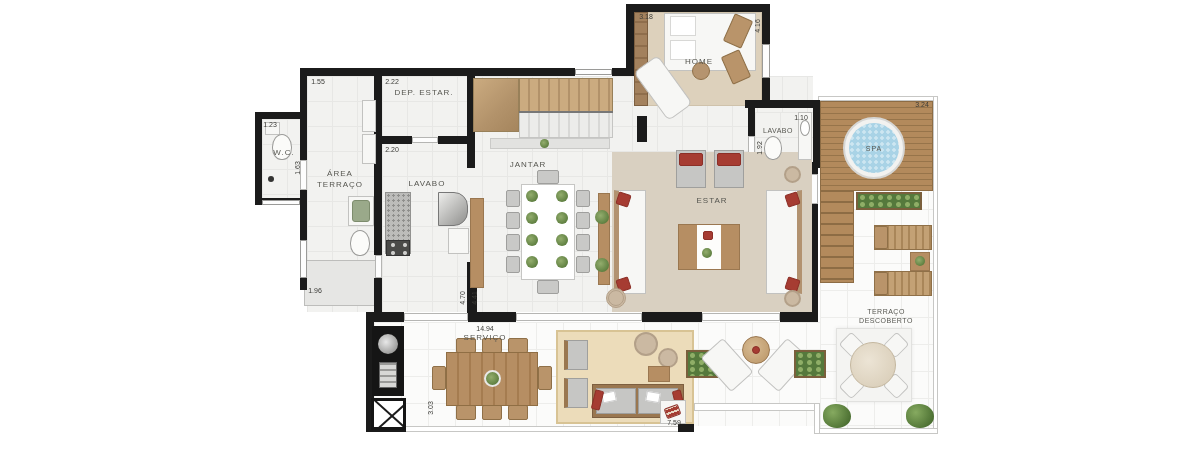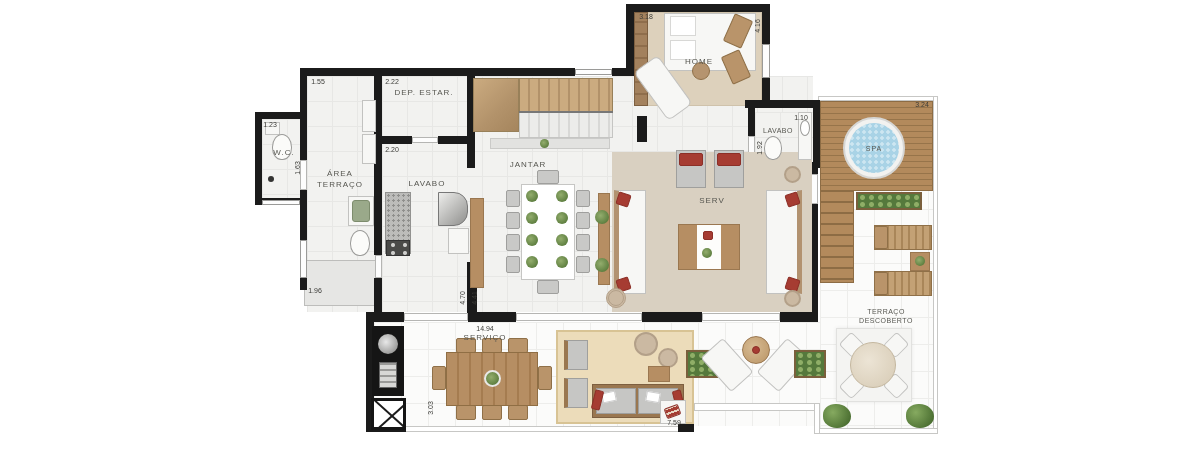--- a/index.html
+++ b/index.html
@@ -249,21 +249,21 @@
   <div class="hedge" style="left:794px;top:350px;width:32px;height:28px;"></div>
 
   <div class="lbl" style="left:284px;top:153px;">W.C.</div>
   <div class="lbl" style="left:340px;top:180px;">ÁREA
 TERRAÇO</div>
   <div class="lbl" style="left:424px;top:93px;">DEP. ESTAR.</div>
   <div class="lbl" style="left:427px;top:184px;">LAVABO</div>
   <div class="lbl" style="left:528px;top:165px;">JANTAR</div>
   <div class="lbl" style="left:699px;top:62px;">HOME</div>
   <div class="lbl sm" style="left:778px;top:131px;">LAVABO</div>
-  <div class="lbl" style="left:712px;top:201px;">SERV</div>
+  <div class="lbl" style="left:712px;top:201px;">ESTAR</div>
   <div class="lbl" style="left:485px;top:338px;">SERVIÇO</div>
   <div class="lbl sm" style="left:886px;top:316px;">TERRAÇO
 DESCOBERTO</div>
 
   <div class="dim" style="left:318px;top:81px;">1.55</div>
   <div class="dim" style="left:392px;top:81px;">2.22</div>
   <div class="dim" style="left:392px;top:149px;">2.20</div>
   <div class="dim" style="left:270px;top:124px;">1.23</div>
   <div class="dimv" style="left:297px;top:168px;">1.63</div>
   <div class="dim" style="left:646px;top:16px;">3.18</div>

